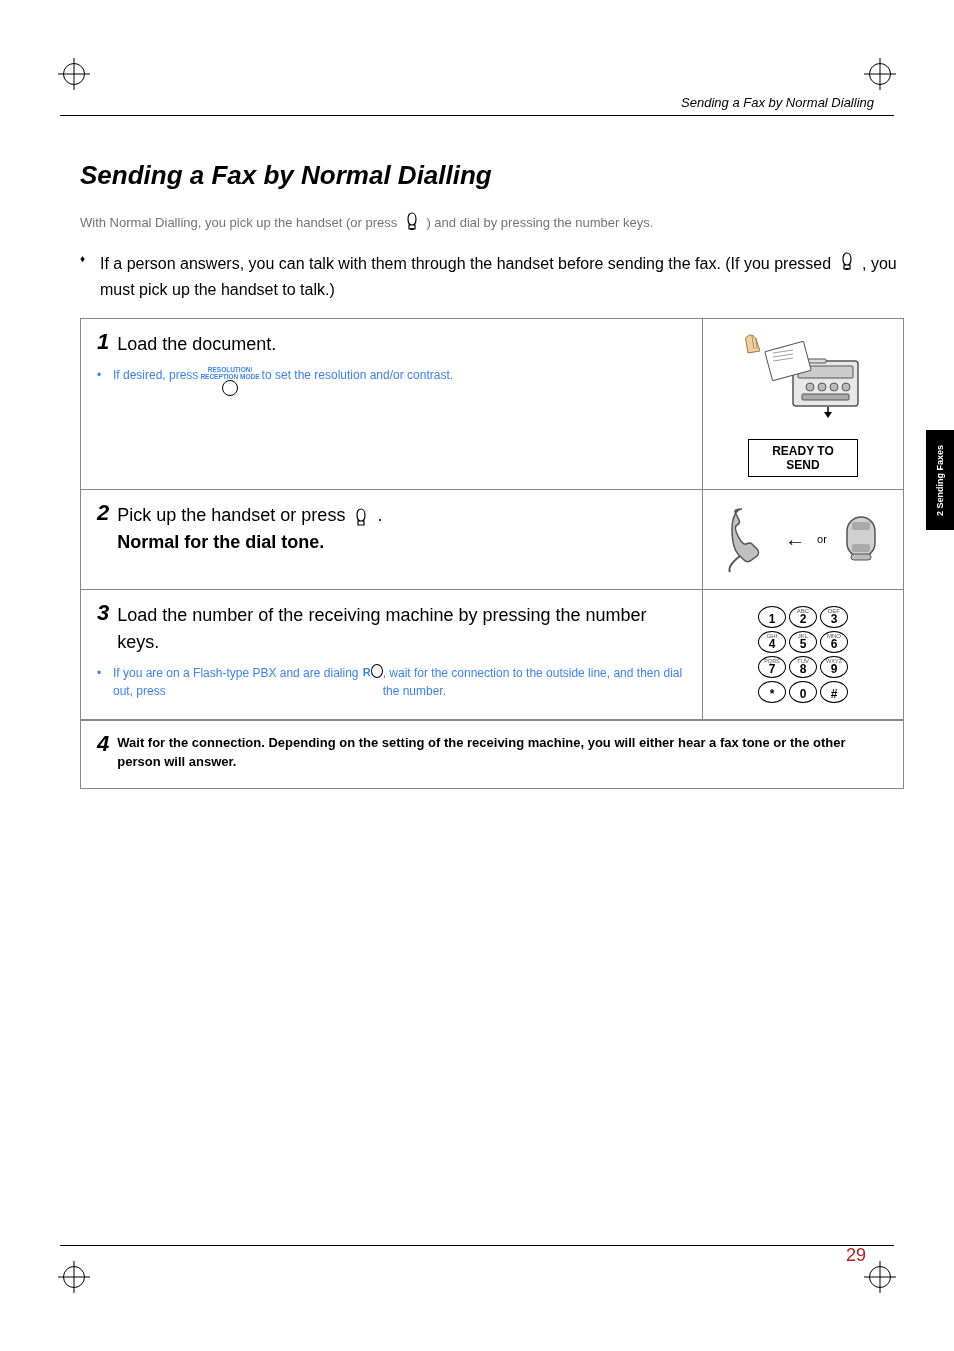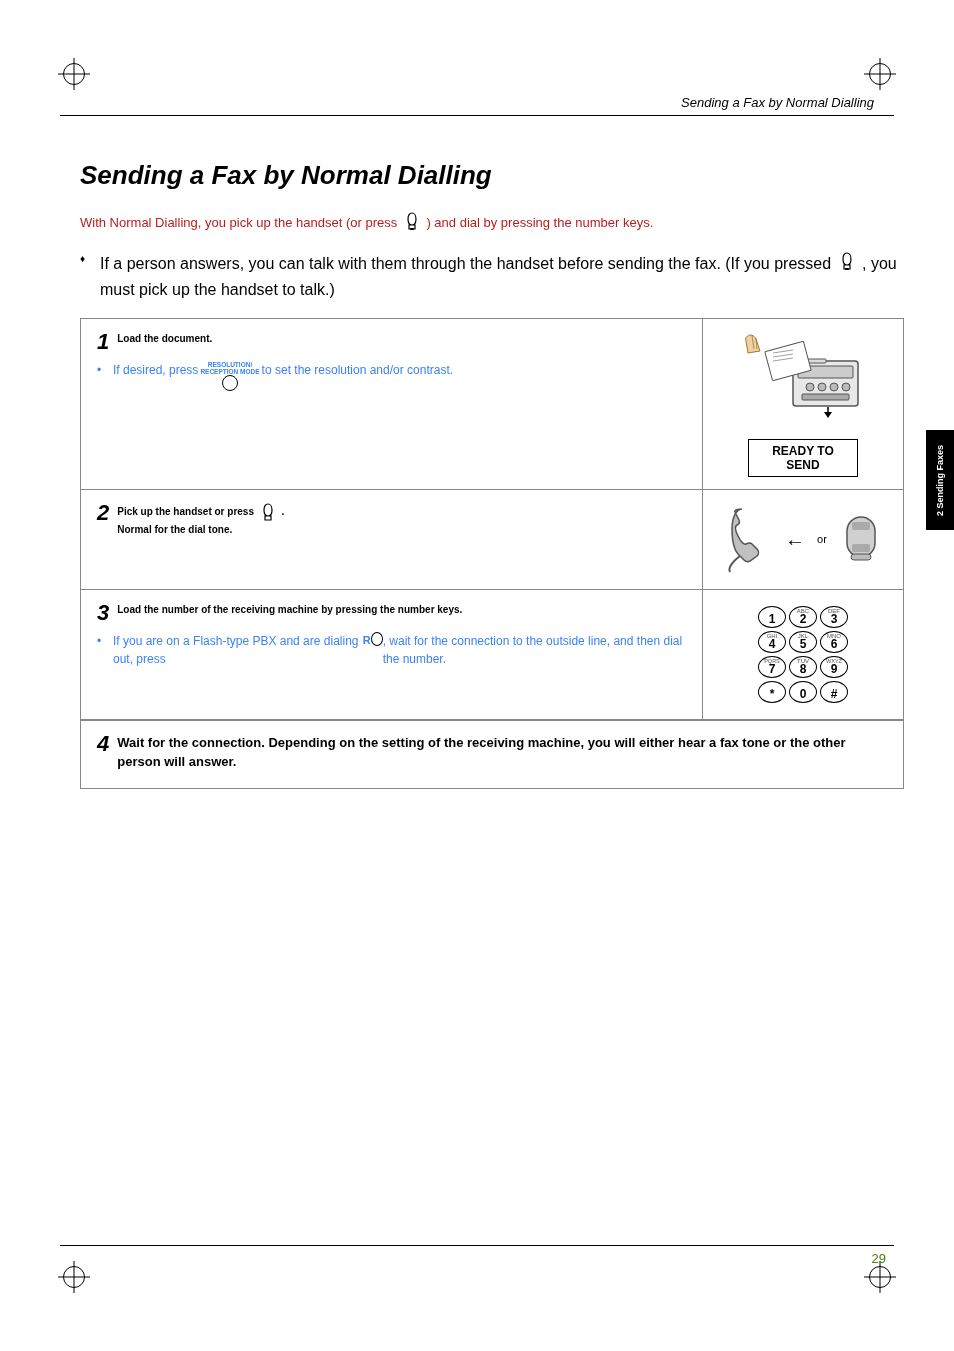--- a/index.html
+++ b/index.html
@@ -109,21 +109,21 @@
       font-weight: bold;
       font-style: italic;
       color: #000;
       margin-bottom: 20px;
       margin-top: 30px;
     }
 
     
     .intro-text {
       font-size: 13px;
-      color: #b91c1c;
+      color: #737373;
       margin-bottom: 14px;
       line-height: 1.5;
     }
 
     
     .bullet-item {
       font-size: 16px;
       color: #000;
       line-height: 1.5;
       margin-bottom: 10px;
@@ -171,22 +171,22 @@
     .step-number {
       font-size: 22px;
       font-weight: bold;
       font-style: italic;
       color: #000;
       float: left;
       margin-right: 8px;
       line-height: 1;
     }
     .step-title {
-      font-size: 10px;
-      font-weight: bold;
+      font-size: 18px;
+      font-weight: normal;
       color: #000;
       line-height: 1.5;
       overflow: hidden;
     }
     .step-body {
       font-size: 12px;
       color: #3b82f6;
       line-height: 1.5;
       margin-top: 8px;
       clear: both;
@@ -263,23 +263,23 @@
       position: absolute;
       bottom: 105px;
       left: 60px;
       right: 60px;
       height: 1px;
       background: #000;
     }
     .page-number {
       position: absolute;
       bottom: 85px;
-      right: 68px;
-      font-size: 13px;
-      color: #4d7c0f;
+      right: 88px;
+      font-size: 18px;
+      color: #b91c1c;
     }
 
     
     .inline-icon {
       display: inline-block;
       vertical-align: middle;
       margin: 0 2px;
     }
 
     .resolution-label {

